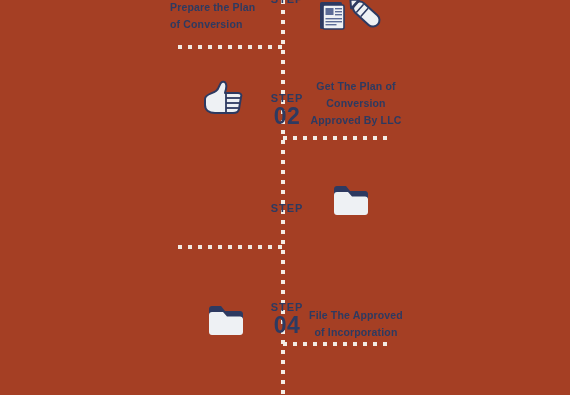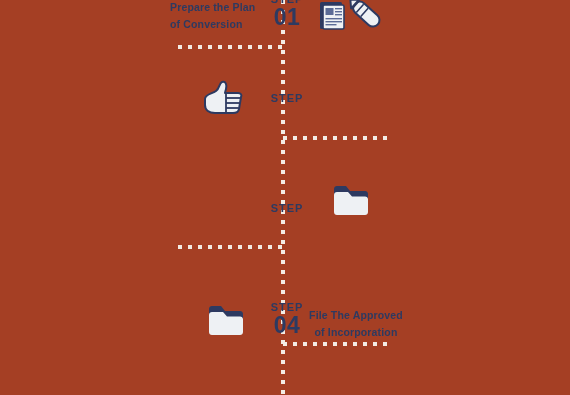--- a/index.html
+++ b/index.html
@@ -113,21 +113,20 @@
 
   <div class="connector c1"></div>
   <div class="connector c2"></div>
   <div class="connector c3"></div>
   <div class="connector c4"></div>
 
   <div class="step-text t1">Prepare the Plan of Conversion</div>
 
   <div class="step-marker m1">
     <span class="step-word">STEP</span>
-    <span class="step-num">01</span>
   </div>
 
   <div class="icon-slot i1">
     <svg width="72" height="42" viewBox="0 0 72 42" xmlns="http://www.w3.org/2000/svg">
 
       <g>
         <rect x="4" y="4" width="22" height="27" rx="1.5" fill="#2d3a61"></rect>
         <rect x="7" y="7" width="21" height="24" rx="1.5" fill="#eef1f4" stroke="#2d3a61" stroke-width="1.6"></rect>
         <rect x="9.5" y="10" width="8" height="7" fill="#5b6b96"></rect>
         <rect x="19" y="10" width="7" height="1.4" fill="#5b6b96"></rect>
@@ -156,22 +155,24 @@
         <path d="M24 14 L24 34" stroke="#2d3a61" stroke-width="1.8"></path>
         <path d="M24 19 L38.3 19" stroke="#2d3a61" stroke-width="1.8"></path>
         <path d="M24 24 L37.6 24" stroke="#2d3a61" stroke-width="1.8"></path>
         <path d="M24 29 L36.8 29" stroke="#2d3a61" stroke-width="1.8"></path>
       </g>
     </svg>
   </div>
 
   <div class="step-marker m2">
     <span class="step-word">STEP</span>
-  </div>
-
+    <span class="step-num">02</span>
+  </div>
+
+  <div class="step-text t2">Get The Plan of Conversion Approved By LLC</div>
 
 
   <div class="step-marker m3">
     <span class="step-word">STEP</span>
   </div>
 
   <div class="icon-slot i3">
     <svg width="40" height="36" viewBox="0 0 40 36" xmlns="http://www.w3.org/2000/svg">
       <g>
         <path d="M3 6 C3 4.3 4.3 3 6 3 L15 3 L19 8 L34 8 C35.7 8 37 9.3 37 11 L37 15 L3 15 Z" fill="#2d3a61"></path>

